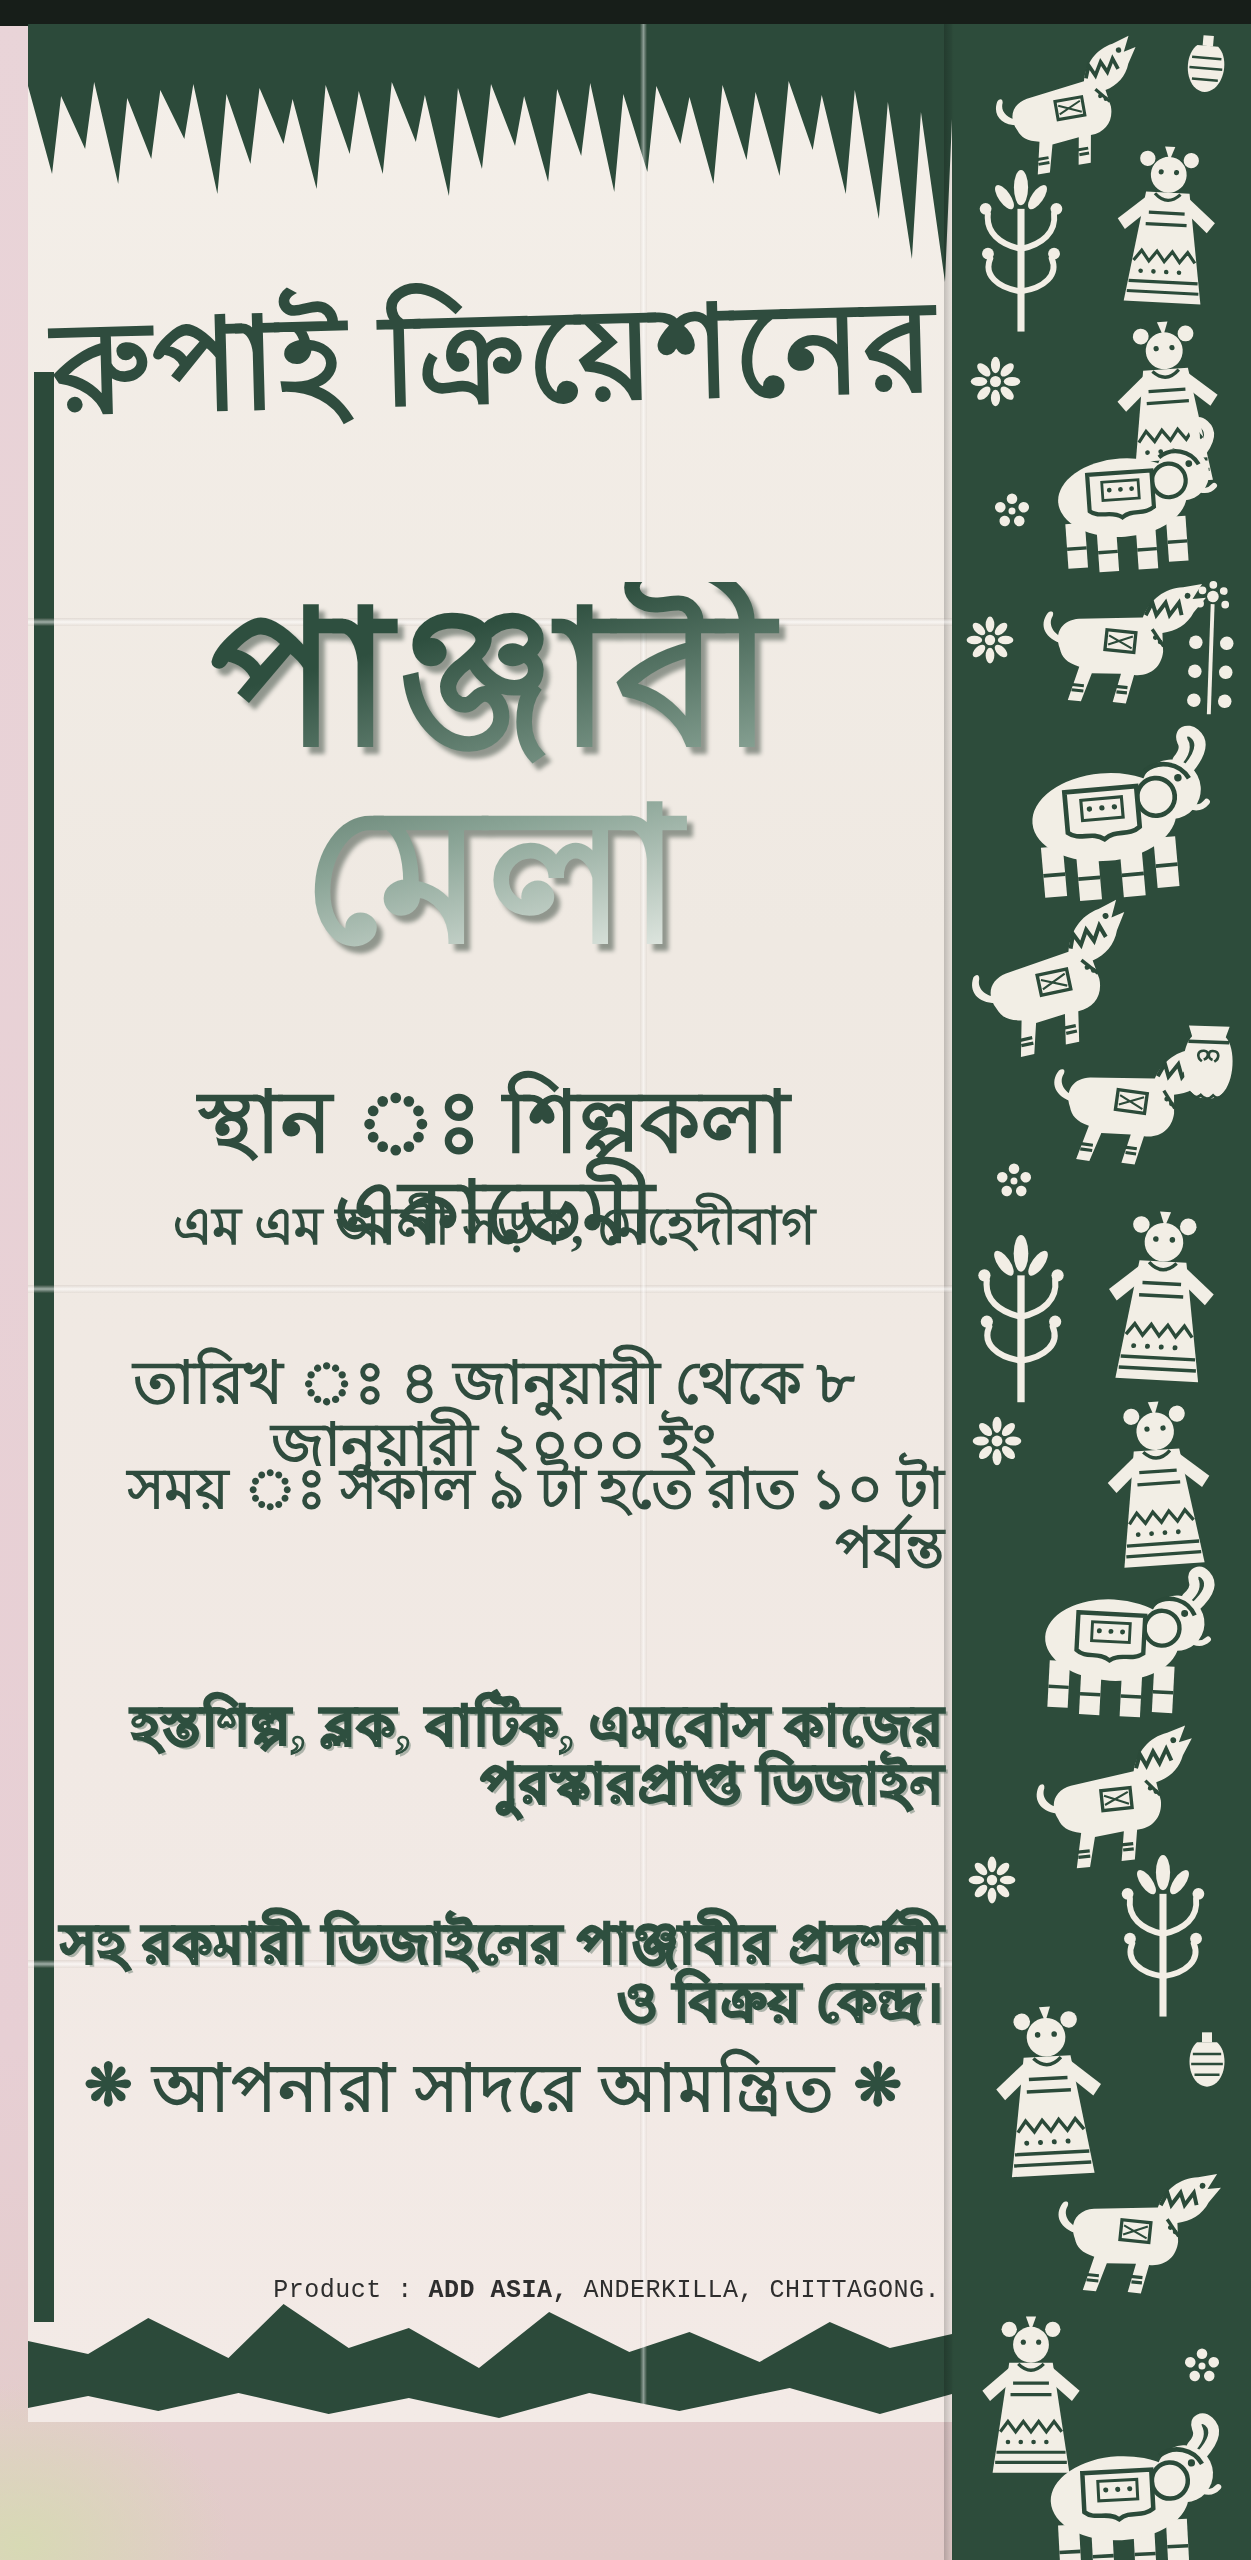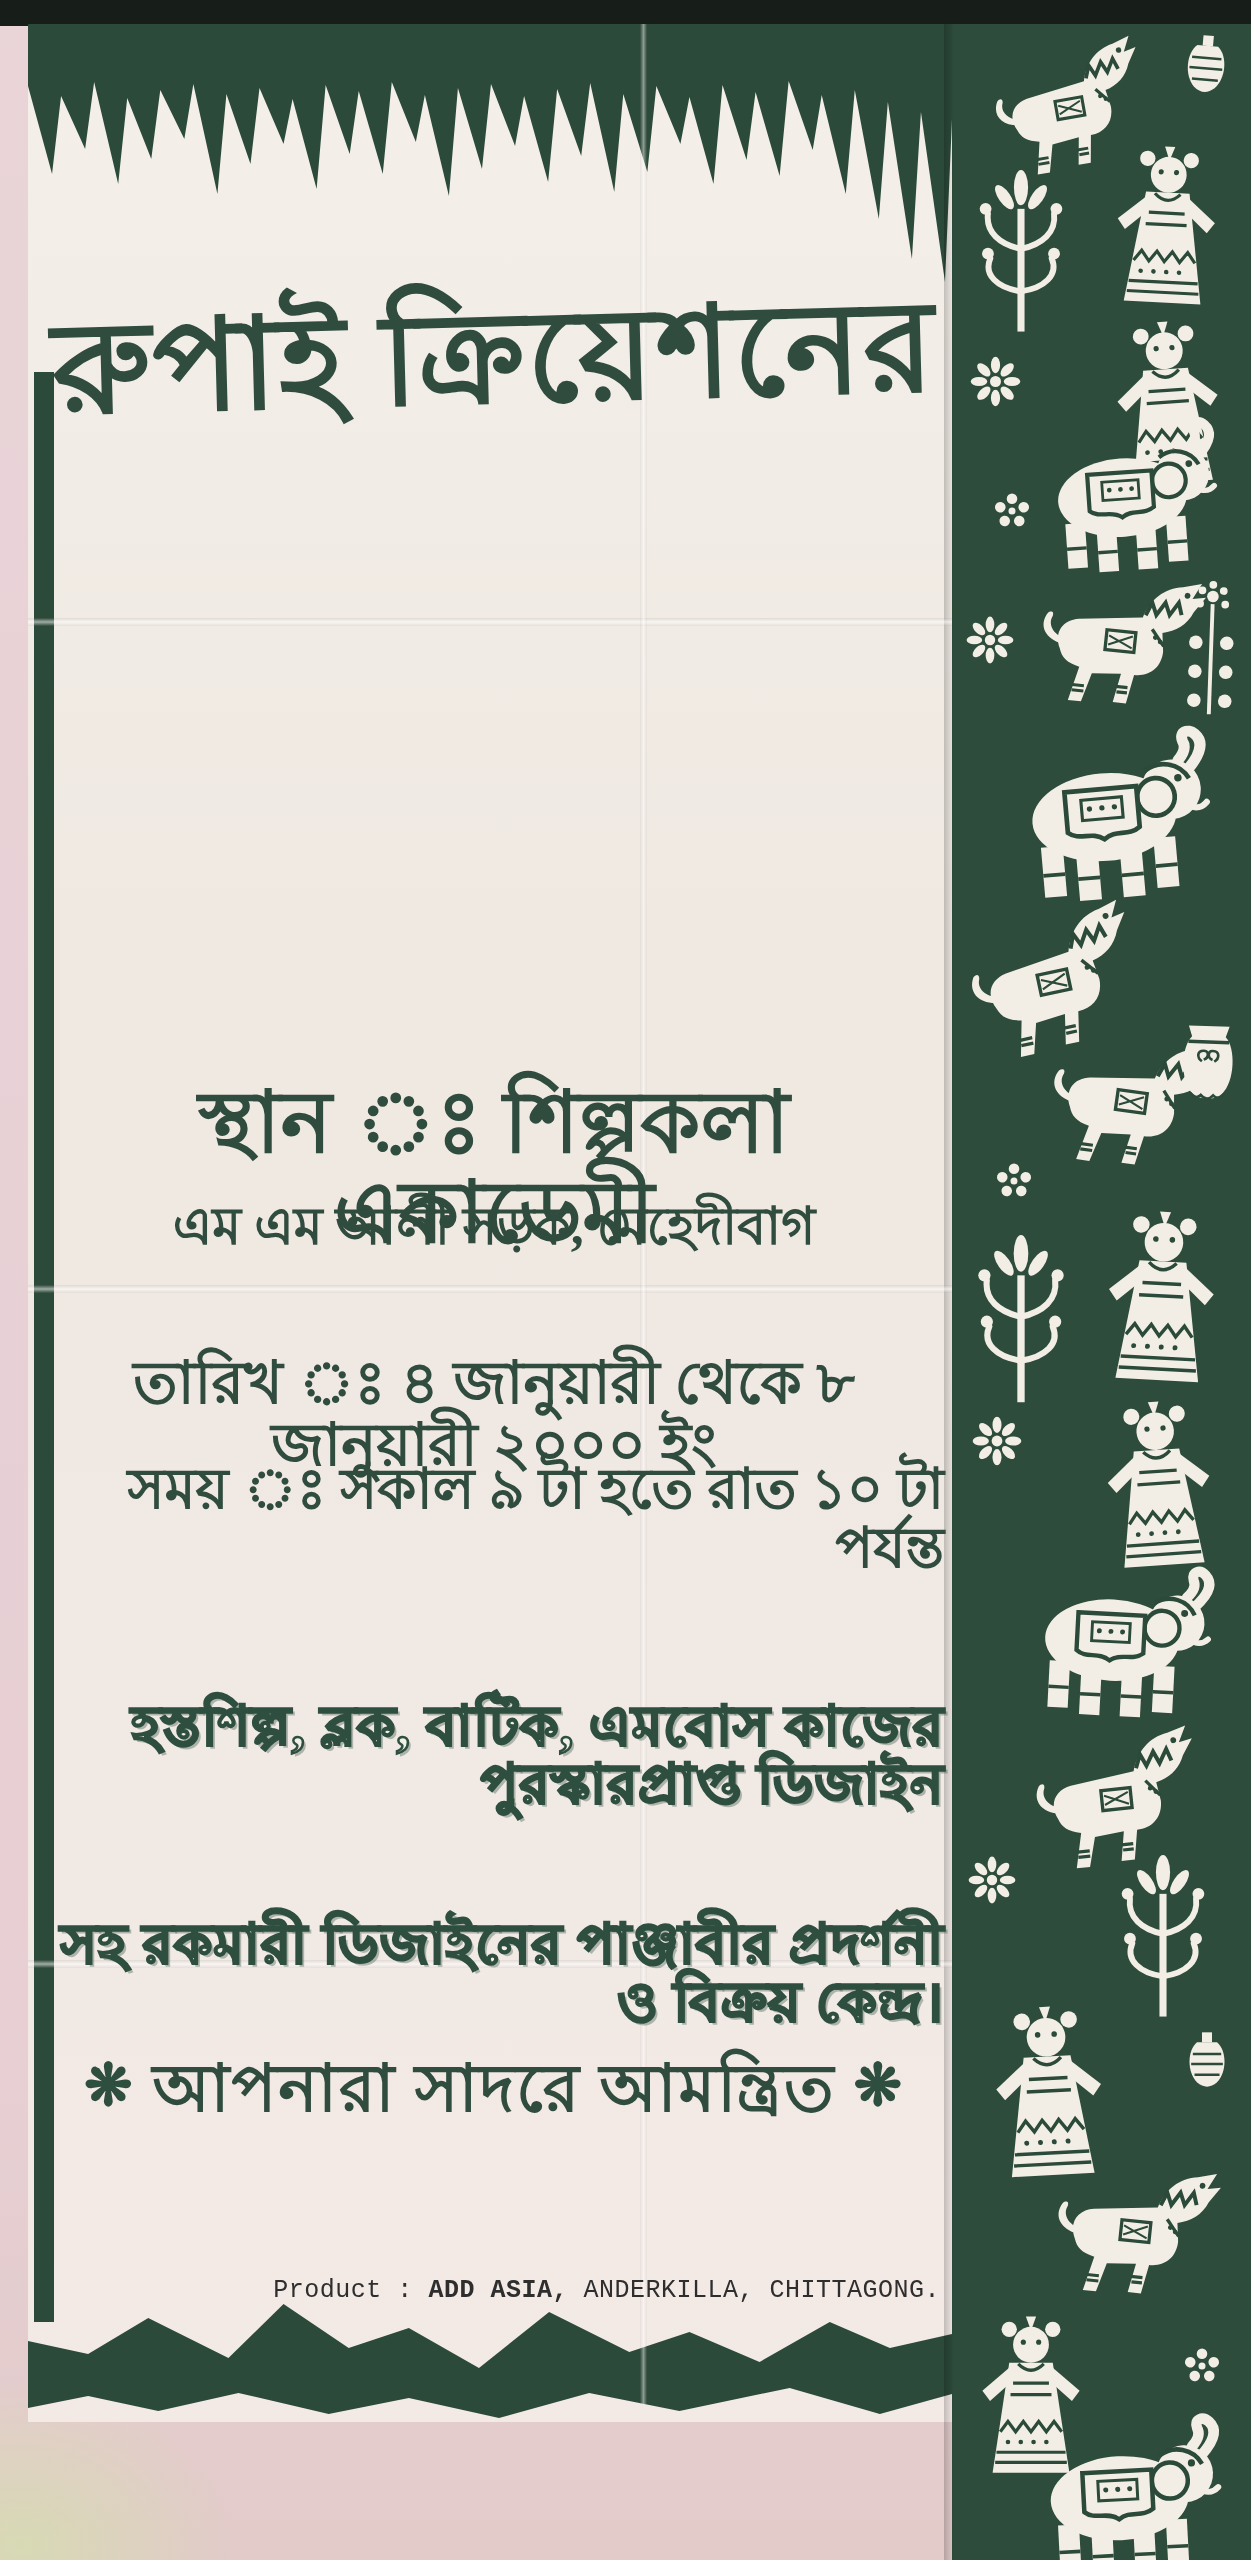--- a/index.html
+++ b/index.html
@@ -275,20 +275,21 @@
       </svg>
     </div>
   <div class="seam"></div>
 
   <div class="crease-h" style="top:618px"></div>
   <div class="crease-h" style="top:1285px"></div>
   <div class="crease-h" style="top:1960px"></div>
   <div class="crease-v"></div>
 
   <div class="txt brand">রুপাই ক্রিয়েশনের</div>
+  <div class="txt title">পাঞ্জাবী মেলা</div>
   <div class="txt venue">স্থান ঃ শিল্পকলা একাডেমী</div>
   <div class="txt address">এম এম আলী সড়ক, মেহেদীবাগ</div>
   <div class="txt date">তারিখ ঃ ৪ জানুয়ারী থেকে ৮ জানুয়ারী ২০০০ ইং</div>
   <div class="txt time">সময় ঃ সকাল ৯ টা হতে রাত ১০ টা পর্যন্ত</div>
   <div class="txt desc desc1">হস্তশিল্প, ব্লক, বাটিক, এমবোস কাজের পুরস্কারপ্রাপ্ত ডিজাইন</div>
   <div class="txt desc desc2">সহ রকমারী ডিজাইনের পাঞ্জাবীর প্রদর্শনী ও বিক্রয় কেন্দ্র।</div>
 
   <div class="txt invite">
     <span class="orn">❋</span><span>আপনারা সাদরে আমন্ত্রিত</span><span class="orn">❋</span>
   </div>

